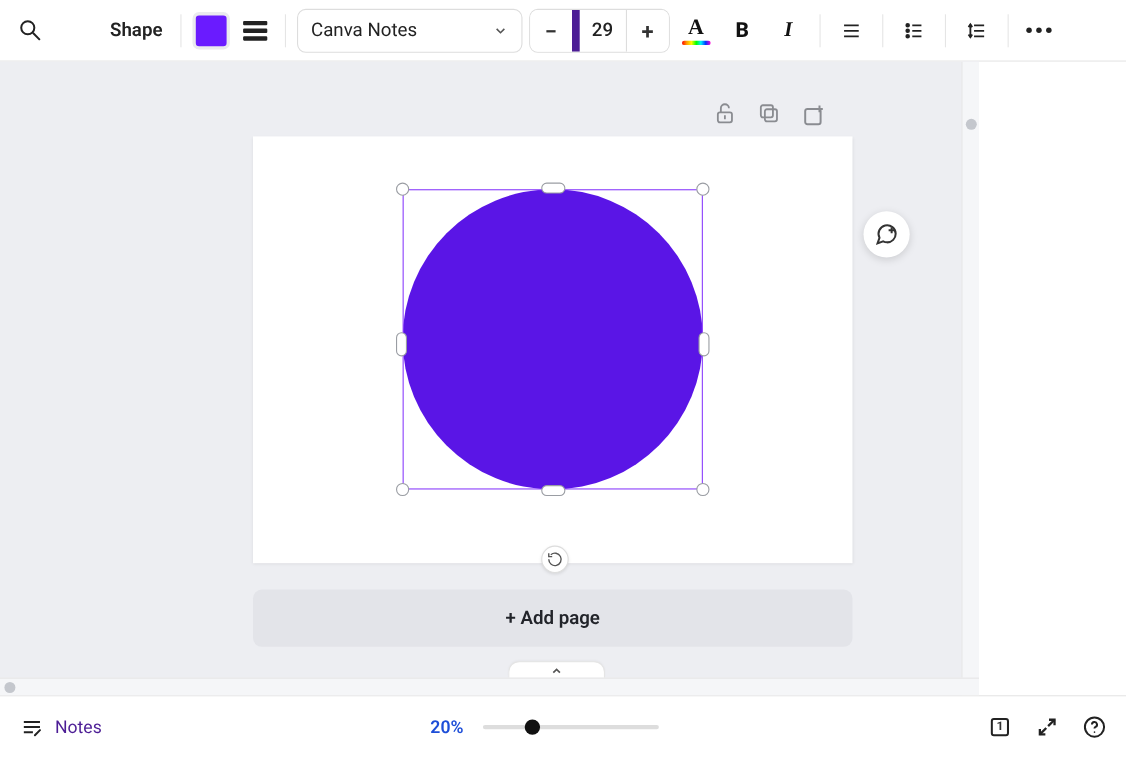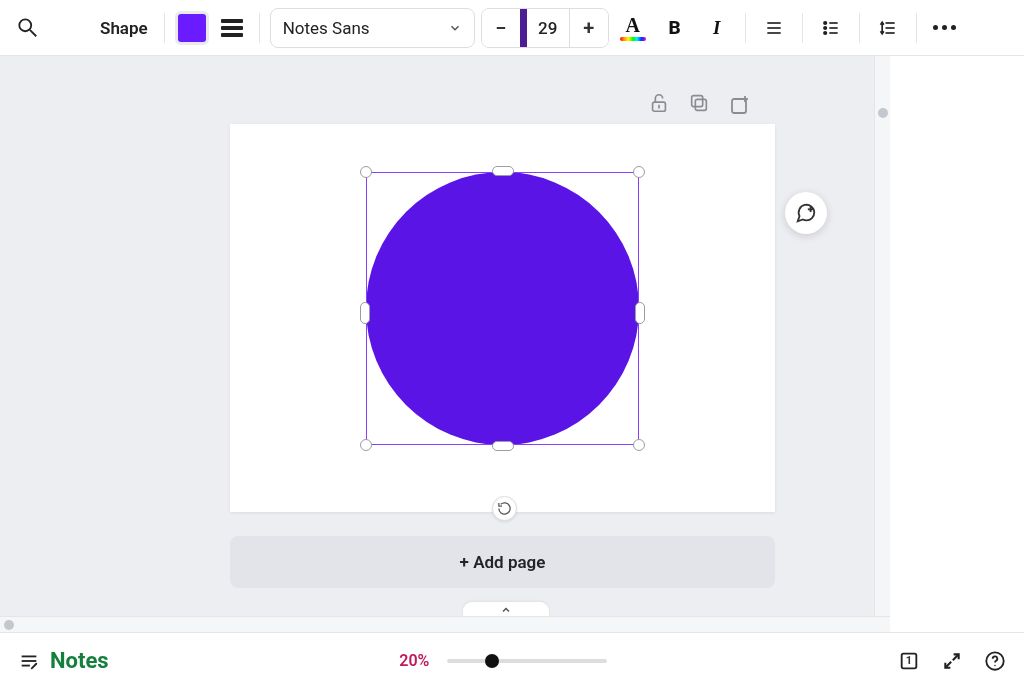--- a/index.html
+++ b/index.html
@@ -113,23 +113,23 @@
     border-radius:10px 10px 0 0;
     display:flex; align-items:center; justify-content:center; cursor:pointer; color:#555;
     box-shadow: 0 -1px 2px rgba(0,0,0,0.03);
   }
 
   .statusbar {
     height:56px; display:flex; align-items:center; justify-content:space-between;
     padding:0 18px; border-top:1px solid #e5e5e5; background:#fff;
   }
   .notes-group { display:flex; align-items:center; gap:10px; cursor:pointer;}
-  .notes-label { font-size:22px; font-weight:700; color:#15803d;}
+  .notes-label { font-size:16px; font-weight:400; color:#4c1d95;}
   .zoom-group { display:flex; align-items:center; gap:18px;}
-  .zoom-pct { font-size:16px; font-weight:600; color:#be185d;}
+  .zoom-pct { font-size:16px; font-weight:600; color:#1d4ed8;}
   .zoom-slider { position:relative; width:160px; height:4px; background:#ddd; border-radius:2px;}
   .zoom-knob { position:absolute; left:38px; top:-5px; width:14px; height:14px; border-radius:50%; background:#111;}
   .right-tools { display:flex; align-items:center; gap:22px; color:#333;}
   svg { display:block; }
 </style>
 </head>
 <body>
 
 <div class="toolbar">
 
@@ -149,21 +149,21 @@
 
   <div class="border-style-btn">
     <div class="bar"></div>
       <div class="bar"></div>
       <div class="bar"></div>
   </div>
 
   <div class="divider"></div>
 
   <div class="font-select">
-    <span>Notes Sans</span>
+    <span>Canva Notes</span>
     <span class="chevron">
       <svg width="14" height="14" viewBox="0 0 24 24" fill="none" stroke="#555" stroke-width="2.5">
           <polyline points="6 9 12 15 18 9"></polyline>
         </svg>
     </span>
   </div>
 
   <div class="fontsize-group">
     <button class="fs-btn">
         <span>−</span>

